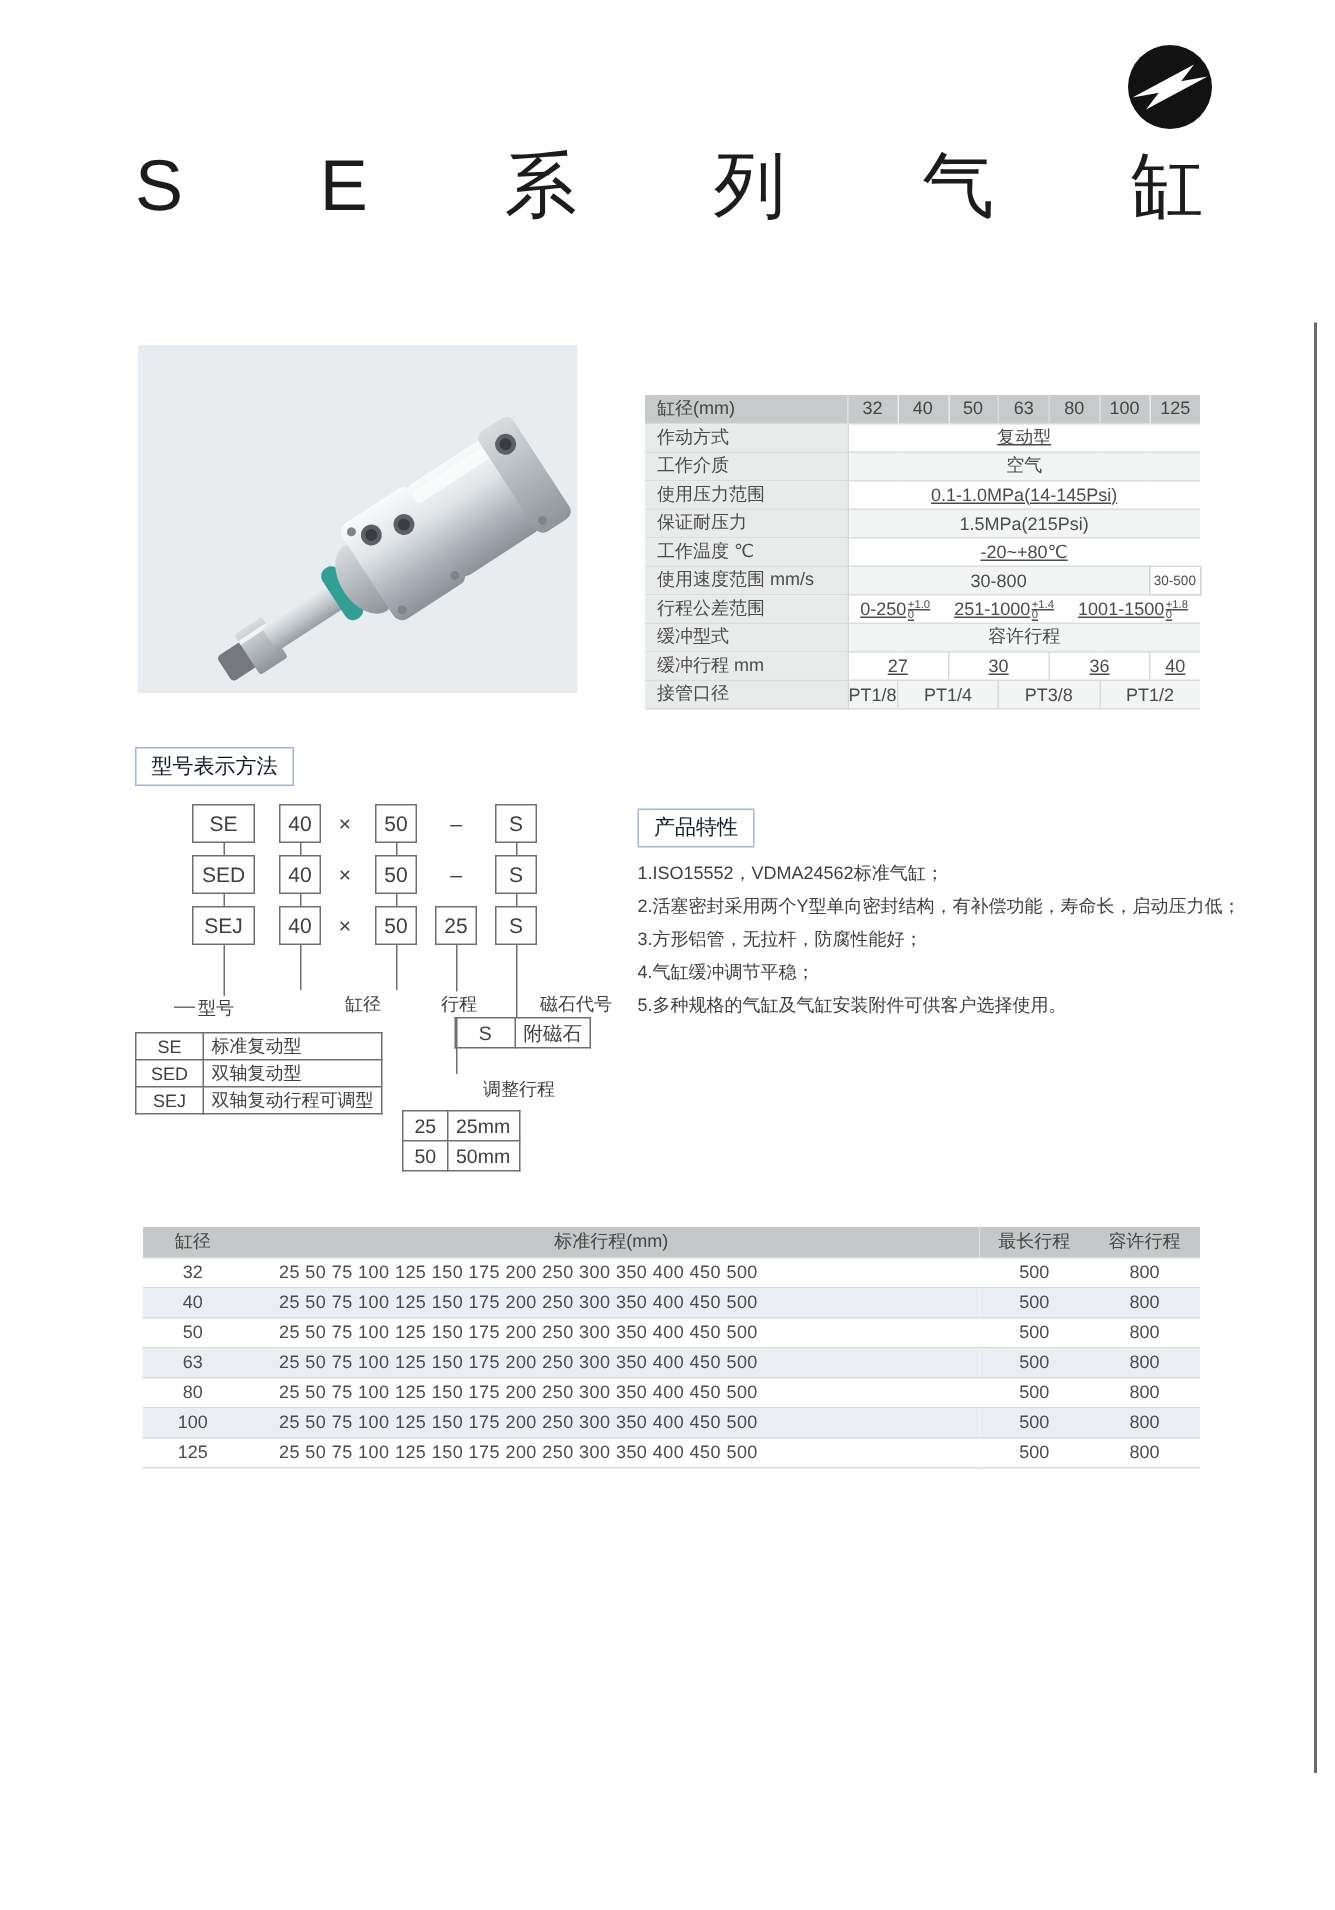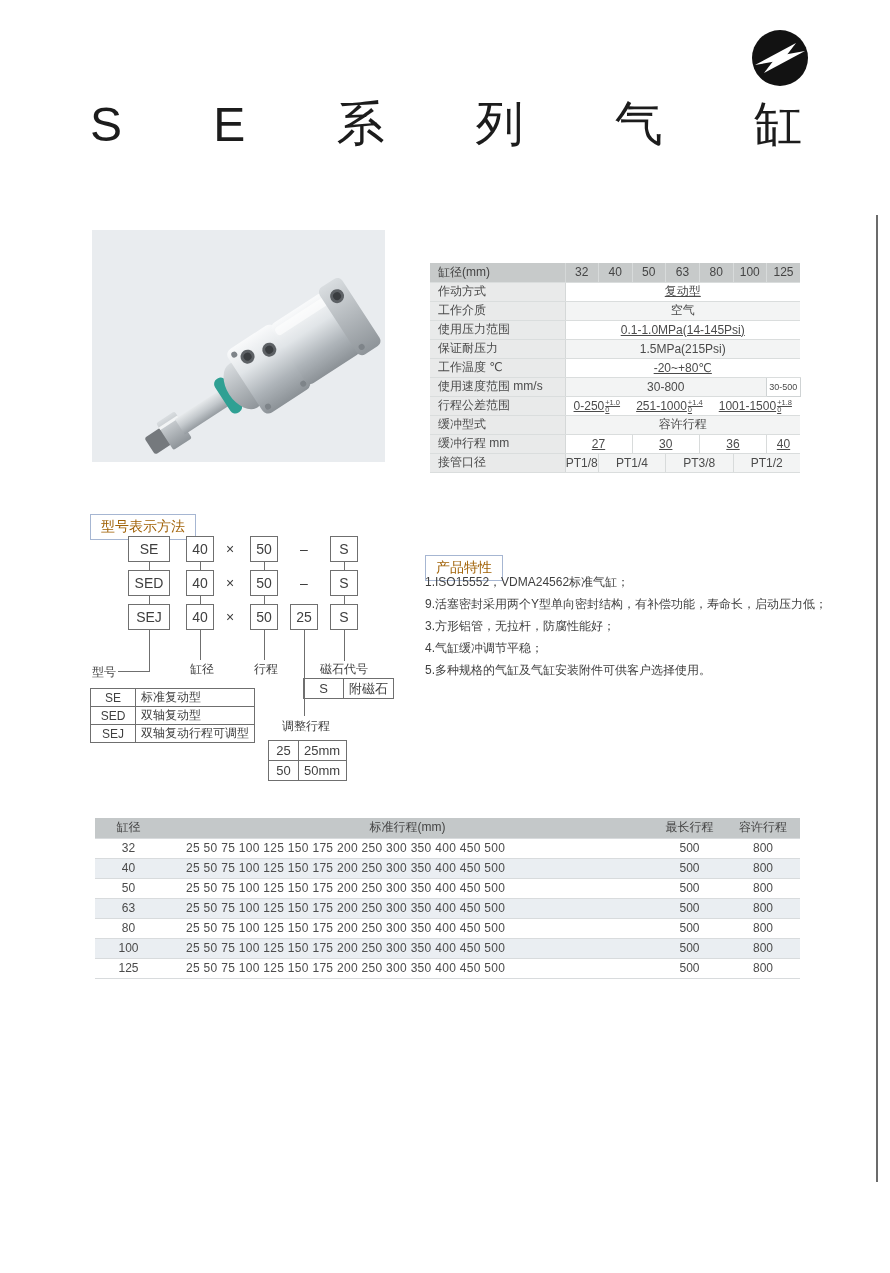--- a/index.html
+++ b/index.html
@@ -35,32 +35,32 @@
   .spec-table tr.odd  td.val { background:#ffffff;text-decoration:underline; }
   .spec-table td.small-cell { font-size:9px; background:#ffffff; border:1px solid #cfd3d4; }
   .spec-table td.seg + td.seg { border-left:1px solid #d8dbdb; }
   .tol-wrap { display:flex; justify-content:space-around; align-items:center; }
   .tol-item { display:inline-flex; align-items:center; }
   .tol-stack { display:inline-flex; flex-direction:column; font-size:7.5px; line-height:7px;
     margin-left:1px; text-align:left; }
 
   
   .section-box { position:absolute; border:1px solid #a6b6d2; background:#fff;
-    font-size:14px; color:#a16207; padding:3px 10px; white-space:nowrap;margin-top:16px; }
+    font-size:14px; color:#0f172a; padding:3px 10px; white-space:nowrap; }
   .box-model   { left:90px;  top:498px; }
   .box-feature { left:425px; top:539px; }
 
   
   .diagram { position:absolute; left:90px; top:530px; width:330px; height:275px; font-size:14px; }
   .dbox { position:absolute; height:26px; line-height:24px; text-align:center;
     border:1px solid #6f6f6f; background:#fff; color:#3f3f3f; }
   .dsym { position:absolute; height:26px; line-height:26px; text-align:center; width:20px; color:#3f3f3f; }
   .vline { position:absolute; width:1px; background:#6f6f6f; }
   .hline { position:absolute; height:1px; background:#6f6f6f; }
-  .dlabel { position:absolute; font-size:12px; color:#3f3f3f; background:#fff; padding:0 2px; white-space:nowrap; }
+  .dlabel { position:absolute; font-size:12px; color:#3f3f3f; background:#fff; padding:0 2px; white-space:nowrap;margin-left:40px; }
   .mini-table { position:absolute; border-collapse:collapse; font-size:12px; color:#3f3f3f; }
   .mini-table td { border:1px solid #6f6f6f; height:17px; padding:0 5px; white-space:nowrap; }
   .mini-table td.c { text-align:center; }
   .adj-table td, .mag-table td { height:20px; font-size:13px; }
 
   
   .features { position:absolute; left:425px; top:571px; width:400px;
     font-size:12px; color:#3f3f3f; line-height:22px; white-space:nowrap; }
 
   
@@ -319,21 +319,21 @@
       <td>50mm</td>
     </tr>
   </tbody>
     </table>
 </div>
 
 <div class="section-box box-feature">产品特性</div>
 
 <div class="features">
   <div>1.ISO15552，VDMA24562标准气缸；</div>
-  <div>9.活塞密封采用两个Y型单向密封结构，有补偿功能，寿命长，启动压力低；</div>
+  <div>2.活塞密封采用两个Y型单向密封结构，有补偿功能，寿命长，启动压力低；</div>
   <div>3.方形铝管，无拉杆，防腐性能好；</div>
   <div>4.气缸缓冲调节平稳；</div>
   <div>5.多种规格的气缸及气缸安装附件可供客户选择使用。</div>
 </div>
 
 <table class="stroke-table">
   <colgroup>
     <col style="width:67px">
       <col style="width:491px">
       <col style="width:73px">

